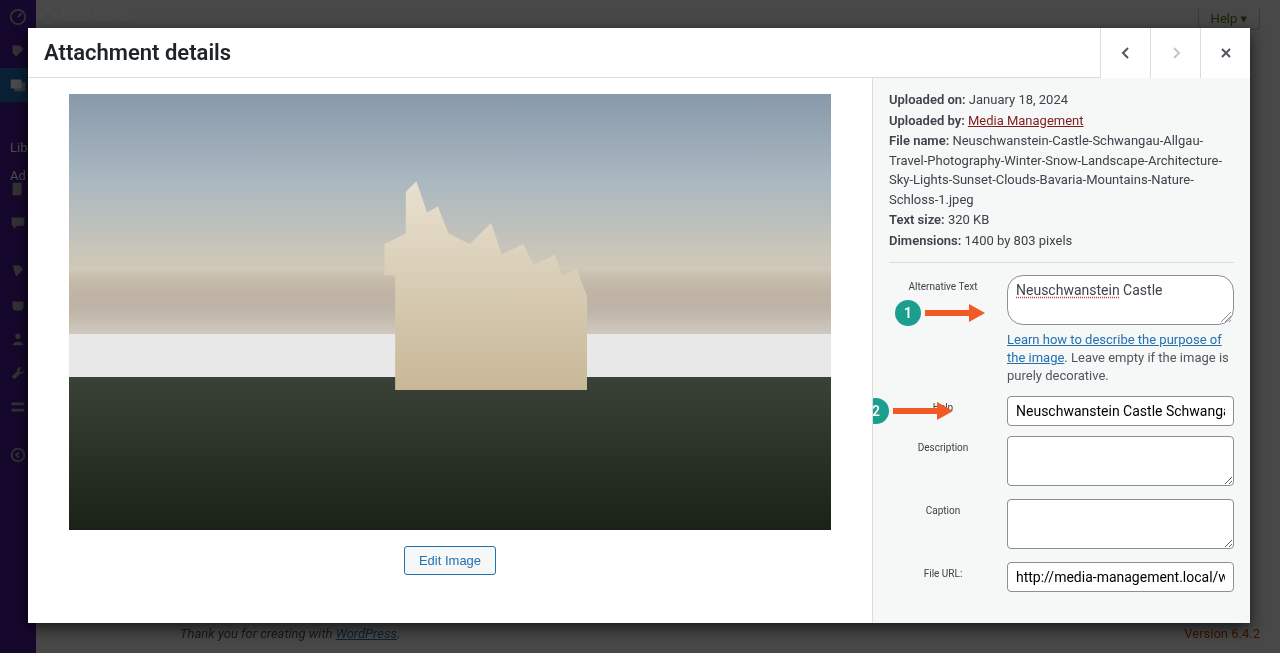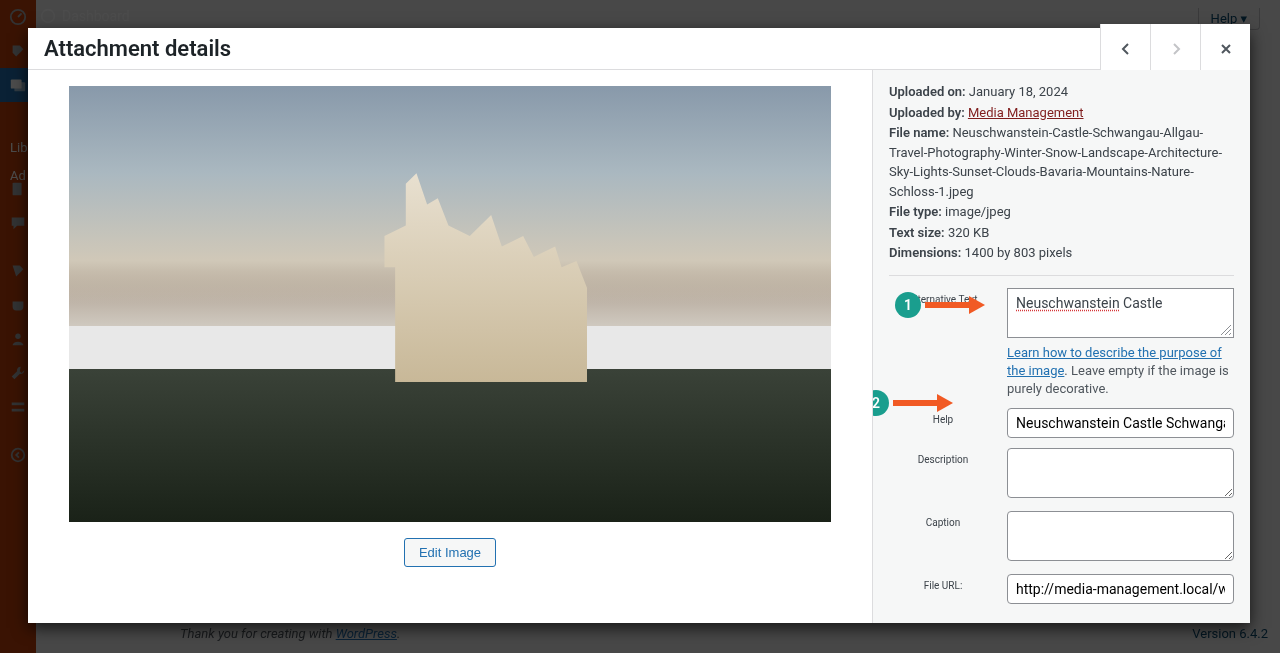--- a/index.html
+++ b/index.html
@@ -14,21 +14,21 @@
       position: relative;
     }
     
     
     .admin-sidebar {
       position: absolute;
       left: 0;
       top: 0;
       width: 36px;
       height: 100%;
-      background: #c2410c;
+      background: #4c1d95;
       z-index: 1;
     }
     .admin-sidebar-item {
       width: 36px;
       height: 34px;
       display: flex;
       align-items: center;
       justify-content: center;
       color: #a7aaad;
     }
@@ -54,37 +54,37 @@
     }
     .help-tab {
       position: absolute;
       right: 20px;
       top: 8px;
       background: #f0f0f1;
       border: 1px solid #c3c4c7;
       border-top: none;
       padding: 3px 12px;
       font-size: 13px;
-      color: #0c4a6e;
+      color: #4d7c0f;
       border-radius: 0 0 4px 4px;
     }
     .footer-thanks {
       position: absolute;
       bottom: 12px;
       left: 20px;
       font-style: italic;
       color: #50575e;
       margin-top: 14px;
     }
     .footer-thanks a { color: #2271b1; text-decoration: underline; }
     .footer-version {
       position: absolute;
       bottom: 12px;
-      right: 12px;
-      color: #0c4a6e;
+      right: 20px;
+      color: #c2410c;
     }
     
     
     .modal-backdrop {
       position: absolute;
       inset: 0;
       background: rgba(0,0,0,0.7);
       z-index: 5;
     }
     .modal {
@@ -93,21 +93,21 @@
       left: 28px;
       right: 30px;
       bottom: 30px;
       background: #fff;
       z-index: 10;
       box-shadow: 0 5px 15px rgba(0,0,0,0.7);
       display: flex;
       flex-direction: column;
     }
     .modal-header {
-      height: 42px;
+      height: 50px;
       border-bottom: 1px solid #dcdcde;
       display: flex;
       align-items: center;
       padding-left: 16px;
     }
     .modal-title {
       font-size: 22px;
       font-weight: 600;
       color: #1d2327;
       flex: 1;
@@ -399,29 +399,28 @@
         <div class="snow-ground"></div>
         <div class="forest"></div>
         <div class="castle"></div>
       </div>
       <button class="edit-image-btn">Edit Image</button>
     </div>
     <div class="media-sidebar">
       <div class="meta-line"><strong>Uploaded on:</strong> <span>January 18, 2024</span></div>
       <div class="meta-line"><strong>Uploaded by:</strong> <a href="#">Media Management</a></div>
       <div class="meta-line"><strong>File name:</strong> <span>Neuschwanstein-Castle-Schwangau-Allgau-Travel-Photography-Winter-Snow-Landscape-Architecture-Sky-Lights-Sunset-Clouds-Bavaria-Mountains-Nature-Schloss-1.jpeg</span></div>
-      <div class="meta-line"><strong>File type:</strong> <span>image/jpeg</span></div>
       <div class="meta-line"><strong>Text size:</strong> <span>320 KB</span></div>
       <div class="meta-line"><strong>Dimensions:</strong> <span>1400 by 803 pixels</span></div>
       <div class="divider"></div>
 
       <div class="field-row">
         <div class="field-label">Alternative Text</div>
         <div class="field-control">
-          <div style="border:1px solid #8c8f94;border-radius:0;padding:6px 8px;min-height:50px;background:#fff;font-size:14px;position:relative">
+          <div style="border:1px solid #8c8f94;border-radius:16px;padding:6px 8px;min-height:50px;background:#fff;font-size:14px;position:relative">
             <span class="underline-spell">Neuschwanstein</span><span> Castle</span>
             <svg style="position:absolute;right:2px;bottom:2px" width="10" height="10" viewBox="0 0 10 10">
                 <path d="M0 10 L10 0 M4 10 L10 4 M8 10 L10 8" stroke="#8c8f94" stroke-width="1"></path>
               </svg>
           </div>
           <div class="alt-text-help">
             <a href="#">Learn how to describe the purpose of the image</a><span>. Leave empty if the image is purely decorative.</span>
           </div>
         </div>
       </div>

